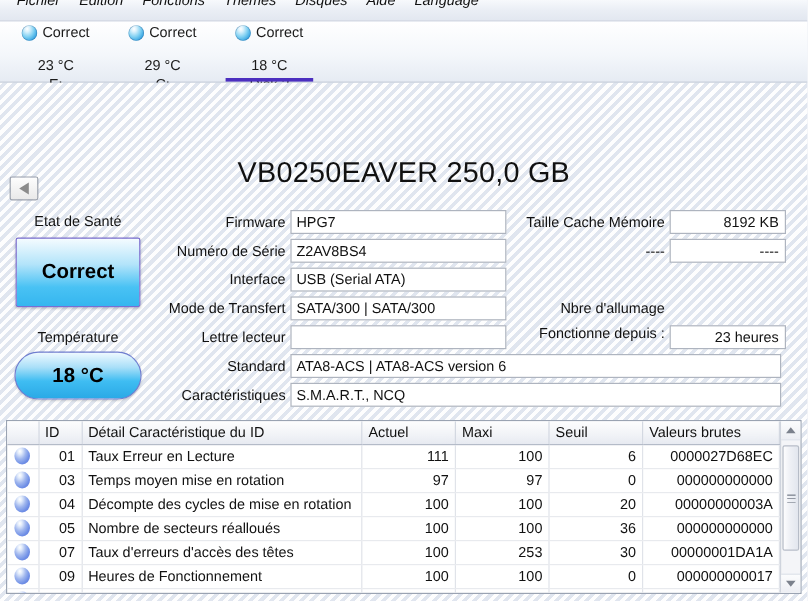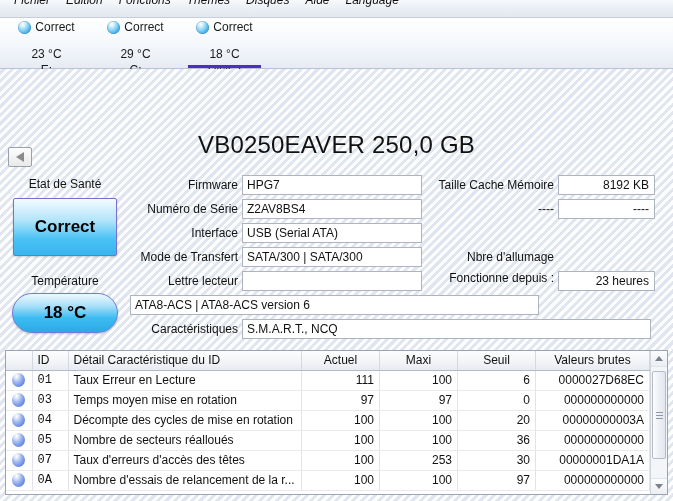--- a/index.html
+++ b/index.html
@@ -230,38 +230,38 @@
   }
   table.smart th {
     background: linear-gradient(to bottom, #fdfdfe 0%, #f1f3f7 60%, #e7eaf1 100%);
     border-bottom: 1px solid #b4bbc8;
     border-right: 1px solid #d3d8e1;
     font-weight: normal;
     font-size: 12px;
     color: #111;
     height: 19px;
     padding: 0 5px;
-    text-align: center;
+    text-align: left;
     white-space: nowrap;
   }
   table.smart th.l { text-align: left; }
   table.smart th.c { text-align: center; }
   table.smart td {
     height: 20px;
     border-bottom: 1px solid #e8eaee;
     border-right: 1px solid #e0e3e9;
     padding: 0 5px;
     color: #111;
     white-space: nowrap;
     overflow: hidden;
     text-overflow: ellipsis;
   }
   td.num { text-align: right; }
   td.icon { text-align: center; padding: 0; border-right: 1px solid #e0e3e9; }
-  td.idc { text-align: left; font-family: Liberation Mono, monospace; }
+  td.idc { text-align: right; }
   .rowbubble {
     display: inline-block;
     width: 13px; height: 14px;
     border-radius: 50%;
     background:
       radial-gradient(ellipse at 35% 22%, #ffffff 0%, #e3ecfb 15%, #9fb6ee 42%, #6f8fe6 68%, #5b6fd4 100%);
     vertical-align: middle;
   }
   .col-icon { width: 26px; }
   .col-id { width: 36px; }
@@ -425,20 +425,21 @@
           <div class="flabel">Lettre lecteur</div>
           <div class="fvalue"></div>
         </div>
         <div class="rightpair" style="display:flex;">
           <div class="flabel">Fonctionne depuis :</div>
           <div class="fvalue">23 heures</div>
         </div>
       </div>
 
       <div class="frow wide">
+        <div class="flabel">Standard</div>
         <div class="fvalue">ATA8-ACS | ATA8-ACS version 6</div>
       </div>
 
       <div class="frow wide">
         <div class="flabel">Caractéristiques</div>
         <div class="fvalue">S.M.A.R.T., NCQ</div>
       </div>
 
     </div>
 
@@ -511,20 +512,29 @@
               <tr>
                 <td class="icon"><span class="rowbubble"></span></td>
                 <td class="idc">07</td>
                 <td>Taux d'erreurs d'accès des têtes</td>
                 <td class="num">100</td>
                 <td class="num">253</td>
                 <td class="num">30</td>
                 <td class="num">00000001DA1A</td>
               </tr>
 
+              <tr>
+                <td class="icon"><span class="rowbubble"></span></td>
+                <td class="idc">09</td>
+                <td>Heures de Fonctionnement</td>
+                <td class="num">100</td>
+                <td class="num">100</td>
+                <td class="num">0</td>
+                <td class="num">000000000017</td>
+              </tr>
 
               <tr>
                 <td class="icon"><span class="rowbubble"></span></td>
                 <td class="idc">0A</td>
                 <td>Nombre d'essais de relancement de la r...</td>
                 <td class="num">100</td>
                 <td class="num">100</td>
                 <td class="num">97</td>
                 <td class="num">000000000000</td>
               </tr>

